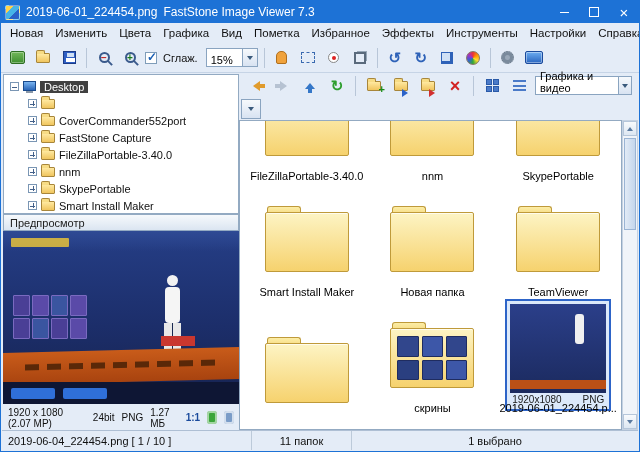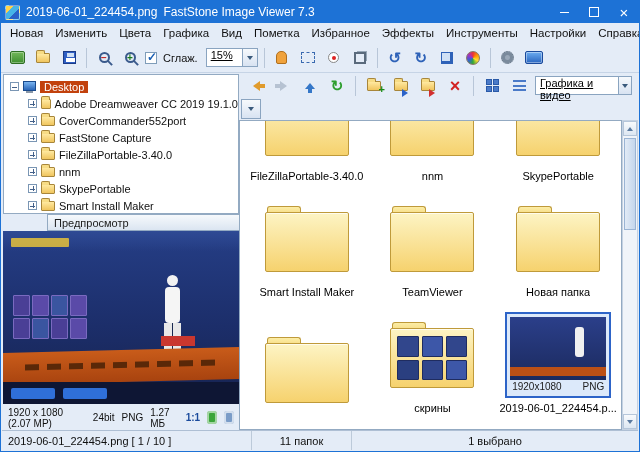--- a/index.html
+++ b/index.html
@@ -30,21 +30,21 @@
   .ic-save { width:13px; height:13px; background:#2f5fc4; border:1px solid #1c3c88; position:relative; }
   .ic-save::before { content:""; position:absolute; top:1px; left:3px; width:7px; height:4px; background:#cfe0f5; }
   .ic-save::after { content:""; position:absolute; bottom:1px; left:2px; width:9px; height:4px; background:#fff; }
   .mag { width:11px; height:11px; border:2px solid #3a5a8c; border-radius:50%; position:relative; font-weight:bold; font-size:10px; line-height:7px; text-align:center; }
   .mag::after { content:""; position:absolute; width:6px; height:2px; background:#3a5a8c; transform:rotate(45deg); right:-5px; bottom:-3px; }
   .mag-plus::before { content:"+"; color:#1a7a1a; }
   .mag-minus::before { content:"\2212"; color:#c22222; }
   .checkbox { width:12px; height:12px; background:#fff; border:1px solid #7f9db9; position:relative; flex:0 0 auto; }
   .checkbox::after { content:"\2713"; position:absolute; top:-3px; left:1px; color:#1a5fb4; font-size:12px; font-weight:bold; }
   .smooth-label { font-size:11px; color:#101010; margin:0 4px 0 2px; }
-  .combo { height:19px; background:#fff; border:1px solid #8aa4c0; display:flex; align-items:flex-start; font-size:11px; padding-left:4px;text-decoration:underline; }
+  .combo { height:19px; background:#fff; border:1px solid #8aa4c0; display:flex; align-items:flex-end; font-size:11px; padding-left:4px; }
   .combo-zoom { width:52px; }
   .arrow-btn { width:15px; height:100%; margin-left:auto; background:linear-gradient(#f6f9fc,#d8e3f2); border-left:1px solid #8aa4c0; display:flex; align-items:center; justify-content:center; }
   .tri-down { width:0; height:0; border-left:3px solid transparent; border-right:3px solid transparent; border-top:4px solid #3a5a7c; }
   .ic-hand { width:11px; height:13px; background:#f0a23c; border:1px solid #b06f1e; border-radius:5px 5px 2px 2px; }
   .ic-select { width:14px; height:11px; border:1px dashed #3a6ab0; }
   .ic-redeye { width:11px; height:11px; border-radius:50%; background:#fff; border:1px solid #888; position:relative; }
   .ic-redeye::after { content:""; position:absolute; top:3px; left:3px; width:4px; height:4px; border-radius:50%; background:#d22; }
   .ic-crop { width:12px; height:12px; border:2px solid #5a6a7c; box-shadow:2px -2px 0 -1px #98a8b8; }
   .glyph { font-size:15px; font-weight:bold; line-height:1; }
   .g-rotl::before { content:"\21BA"; color:#2e62b8; }
@@ -85,24 +85,24 @@
   .treepanel { position:absolute; top:73px; left:2px; width:236px; height:140px; background:#fff; border:1px solid #93aac2; overflow:hidden; font-size:11px; padding-top:3px; }
   .tree-row { display:flex; align-items:center; gap:4px; height:17px; padding-left:6px; white-space:nowrap; }
   .tree-row.child { padding-left:24px; }
   .exp { width:9px; height:9px; border:1px solid #7a96b4; background:#fff; position:relative; flex:0 0 auto; }
   .exp::before { content:""; position:absolute; left:1px; right:1px; top:4px; height:1px; background:#44618a; }
   .exp.plus::after { content:""; position:absolute; top:1px; bottom:1px; left:4px; width:1px; background:#44618a; }
   .dsk { width:13px; height:12px; position:relative; flex:0 0 auto; }
   .dsk::before { content:""; position:absolute; top:0; left:0; right:0; height:8px; background:linear-gradient(#7ab4f0,#2a66b8); border:1px solid #1a4a8c; }
   .dsk::after { content:""; position:absolute; bottom:0; left:3px; right:3px; height:2px; background:#8a98a8; }
   .tree-label { color:#101010; }
-  .tree-label.selected { background:#c2410c; color:#fff; padding:0 4px; }
-
-  
-  .preview-header { position:absolute; top:213px; left:2px; width:236px; height:17px; background:linear-gradient(#f6f9fc,#dbe5f1); border:1px solid #93aac2; display:flex; align-items:center; padding-left:6px; font-size:11px; color:#202020;margin-left:44px; }
+  .tree-label.selected { background:#404040; color:#fff; padding:0 4px; }
+
+  
+  .preview-header { position:absolute; top:213px; left:2px; width:236px; height:17px; background:linear-gradient(#f6f9fc,#dbe5f1); border:1px solid #93aac2; display:flex; align-items:center; padding-left:6px; font-size:11px; color:#202020; }
   .preview-img { position:absolute; top:230px; left:2px; width:236px; height:173px; background:linear-gradient(180deg,#253e86 0%,#1c2e6a 55%,#16234f 100%); overflow:hidden; }
   .pv-head { position:absolute; top:0; left:0; right:0; height:20px; background:linear-gradient(#2e4a94,rgba(35,58,125,0)); }
   .pv-tag { position:absolute; top:7px; left:8px; width:58px; height:9px; background:#e6c23a; opacity:.85; border-radius:1px; }
   .pv-grid { position:absolute; left:10px; top:64px; display:grid; grid-template-columns:repeat(4,17px); grid-auto-rows:21px; gap:2px; }
   .pv-grid i { border:1px solid #7a6ac0; border-radius:1px; }
   .pv-grid i:nth-child(odd) { background:#4a3f96; }
   .pv-grid i:nth-child(even) { background:#5a4aa8; }
   .pv-grid i:nth-child(3n) { background:#3a55a0; }
   .pv-char { position:absolute; right:52px; top:44px; width:30px; height:82px; }
   .pv-char .head { width:11px; height:11px; border-radius:50%; background:#f2f2f2; margin:0 auto; }
@@ -126,21 +126,21 @@
   .tile { height:112px; display:flex; flex-direction:column; align-items:center; justify-content:flex-end; }
   .thumbwrap { height:94px; display:flex; align-items:center; justify-content:center; width:100%; }
   .tile-label { height:15px; font-size:11px; color:#000; white-space:nowrap; overflow:hidden; }
   .bigfolder { position:relative; width:84px; height:60px; margin-top:6px; }
   .bigfolder .tab { position:absolute; top:-6px; left:2px; width:34px; height:10px; border:1px solid #bf9a3a; border-bottom:none; border-radius:3px 3px 0 0; background:linear-gradient(#fceda6,#f6d87c); display:block; }
   .bigfolder .fbody { position:absolute; inset:0; border:1px solid #bf9a3a; border-radius:2px; background:linear-gradient(#fdf4c4,#f6d26e); box-shadow:inset 0 1px 0 rgba(255,255,255,.7); display:block; }
   .shots { position:absolute; left:7px; right:7px; top:8px; bottom:8px; display:grid; grid-template-columns:repeat(3,1fr); gap:3px; z-index:2; }
   .shots i { background:#31468c; border:1px solid #1f2c60; border-radius:1px; }
   .shots i:nth-child(2), .shots i:nth-child(6) { background:#3d57a8; }
   .shots i:nth-child(4) { background:#2a3f80; }
-  .frame { width:106px; height:86px; border:2px solid #2d64c8; background:#dce9fa; display:flex; flex-direction:column; padding:3px; }
+  .frame { width:106px; height:112px; border:2px solid #2d64c8; background:#dce9fa; display:flex; flex-direction:column; padding:3px; }
   .frame .pic { flex:1; position:relative; background:linear-gradient(180deg,#2b3f8a,#1b2a5e); overflow:hidden; }
   .frame .pic::before { content:""; position:absolute; right:22px; top:10px; width:9px; height:30px; background:#f0f0f0; border-radius:3px; }
   .frame .pic::after { content:""; position:absolute; bottom:4px; left:0; right:0; height:9px; background:#bb5016; }
   .frame .meta { height:13px; display:flex; justify-content:space-between; align-items:center; font-size:10px; padding:0 2px; color:#202020; }
 
   
   .scrollbar { position:absolute; top:119px; right:1px; width:16px; bottom:21px; background:#f0f4f9; border:1px solid #c5d2e2; }
   .sb-btn { position:absolute; left:0; right:0; height:15px; background:linear-gradient(#f8fafc,#dde7f2); border:1px solid #b5c6da; display:flex; align-items:center; justify-content:center; }
   .sb-up { top:0; } .sb-down { bottom:0; }
   .tri-up-s { width:0; height:0; border-left:3px solid transparent; border-right:3px solid transparent; border-bottom:4px solid #5a7aa0; }
@@ -243,21 +243,20 @@
 
   <div class="treepanel">
     <div class="tree-row">
       <span class="exp"></span>
       <span class="dsk"></span>
       <span class="tree-label selected">Desktop</span>
     </div>
     <div class="tree-row child">
       <span class="exp plus"></span>
       <span class="mf"></span>
-      <span class="tree-label">Adobe Dreamweaver CC 2019 19.1.0</span>
     </div>
     <div class="tree-row child">
       <span class="exp plus"></span>
       <span class="mf"></span>
       <span class="tree-label">CoverCommander552port</span>
     </div>
     <div class="tree-row child">
       <span class="exp plus"></span>
       <span class="mf"></span>
       <span class="tree-label">FastStone Capture</span>
@@ -429,31 +428,31 @@
         <div class="tile-label">Smart Install Maker</div>
       </div>
 
       <div class="tile">
         <div class="thumbwrap">
             <div class="bigfolder">
               <span class="tab"></span>
               <span class="fbody"></span>
             </div>
           </div>
+        <div class="tile-label">Новая папка</div>
+      </div>
+
+      <div class="tile">
+        <div class="thumbwrap">
+            <div class="bigfolder">
+              <span class="tab"></span>
+              <span class="fbody"></span>
+            </div>
+          </div>
         <div class="tile-label">TeamViewer</div>
-      </div>
-
-      <div class="tile">
-        <div class="thumbwrap">
-            <div class="bigfolder">
-              <span class="tab"></span>
-              <span class="fbody"></span>
-            </div>
-          </div>
-        <div class="tile-label">Новая папка</div>
       </div>
 
       <div class="tile">
         <div class="thumbwrap">
             <div class="bigfolder">
               <span class="tab"></span>
               <span class="fbody"></span>
             </div>
           </div>
       </div>
@@ -496,18 +495,18 @@
     <span class="sb-btn sb-up">
         <span class="tri-up-s"></span>
       </span>
     <span class="sb-thumb"></span>
     <span class="sb-btn sb-down">
         <span class="tri-down-s"></span>
       </span>
   </div>
 
   <div class="statusbar">
-    <div class="st-cell st-1">2019-06-01_224454.png  [ 1 / 10 ]</div>
+    <div class="st-cell st-1">2019-06-04_224454.png  [ 1 / 10 ]</div>
     <div class="st-cell st-2">11 папок</div>
     <div class="st-cell st-4">1 выбрано</div>
   </div>
 
 </div>
 
 </body></html>

